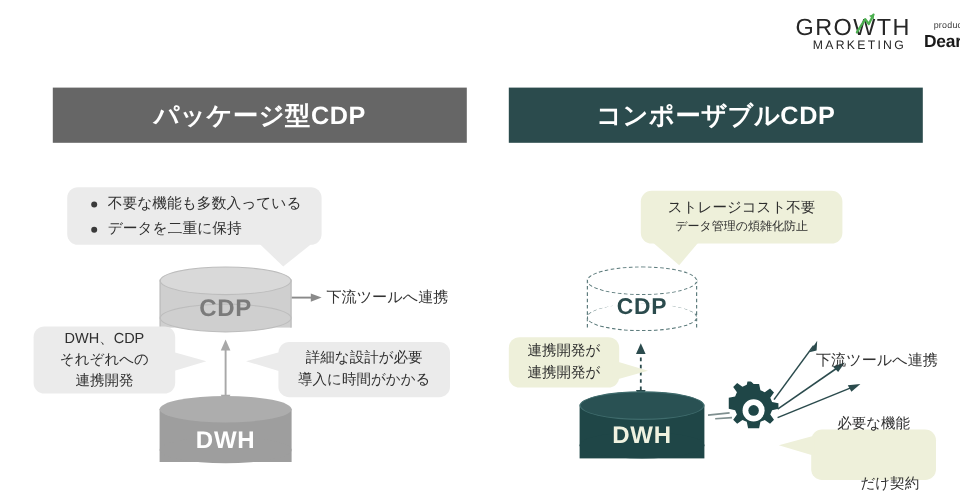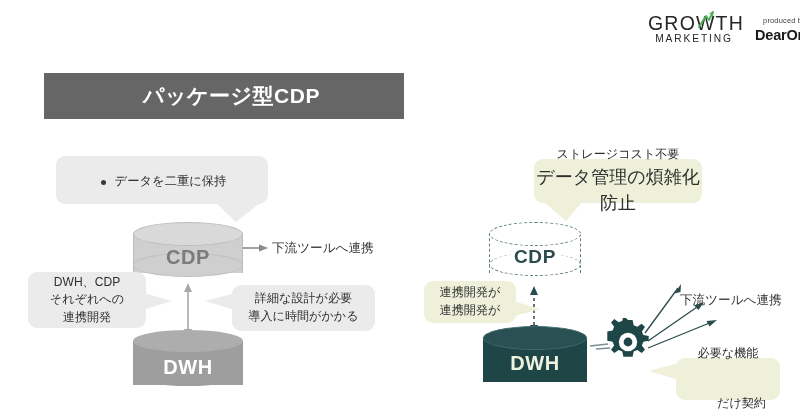--- a/index.html
+++ b/index.html
@@ -8,36 +8,36 @@
     background:#ffffff;
     font-family:"Liberation Sans","DejaVu Sans",sans-serif;
     overflow:hidden;
     position:relative;
   }
   .stage{position:absolute;left:0;top:0;width:800px;height:420px;}
   .abs{position:absolute;}
 
   
   #brand-logo{left:648px;top:6px;width:148px;height:46px;display:flex;align-items:center;}
-  .gm-left{width:92px;text-align:center;color:#262626;line-height:1.02;position:relative;}
+  .gm-left{width:92px;text-align:right;color:#262626;line-height:1.02;position:relative;margin-left:15px;}
   .gm-l1{font-size:19.5px;letter-spacing:1.2px;font-weight:400;}
   .gm-l2{font-size:10.2px;letter-spacing:1.9px;font-weight:400;}
   .gm-l3{font-size:19.5px;letter-spacing:2.2px;font-weight:400;}
   .gm-arrow{position:absolute;left:50px;top:-3px;width:16px;height:18px;}
   .gm-div{width:1px;height:34px;background:#c9c9c9;margin:0 9px 0 6px;}
   .gm-right{text-align:center;color:#1a1a1a;}
   .gm-pb{font-size:7.4px;letter-spacing:.2px;color:#3a3a3a;margin-bottom:2px;}
   .gm-do{font-size:14.5px;font-weight:bold;letter-spacing:-0.2px;}
 
   
   .col-header{
     height:46px;display:flex;align-items:center;justify-content:center;
     color:#ffffff;font-size:21px;font-weight:bold;letter-spacing:.5px;
   }
-  #header-left{left:44px;top:73px;width:345px;background:#666666;padding-left:15px;}
+  #header-left{left:44px;top:73px;width:345px;background:#666666;}
   #header-right{left:424px;top:73px;width:345px;background:#2b4b4d;}
 
   
   .bubble{
     position:absolute;border-radius:9px;
     display:flex;flex-direction:column;align-items:center;justify-content:center;
     text-align:center;line-height:1.45;
   }
   .bubble.gray{background:#ebebeb;color:#303030;}
   .bubble.cream{background:#eef0da;color:#2e2e2e;}
@@ -76,33 +76,35 @@
       </svg>
     </div>
     <div class="gm-div"></div>
     <div class="gm-right">
       <div class="gm-pb">produced by</div>
       <div class="gm-do">DearOne</div>
     </div>
   </div>
 
   <div class="abs col-header" id="header-left">パッケージ型CDP</div>
+  <div class="abs col-header" id="header-right">コンポーザブルCDP</div>
 
   <svg class="abs" style="left:0;top:0;width:800px;height:420px;pointer-events:none;">
 
     <line x1="238" y1="248" x2="262" y2="248" stroke="#8a8a8a" stroke-width="1.6"></line>
     <path d="M268 248 L259 244.5 L259 251.5 Z" fill="#8a8a8a"></path>
 
     <line x1="188" y1="289" x2="188" y2="332" stroke="#a8a8a8" stroke-width="1.6"></line>
     <path d="M188 283 L184 292 L192 292 Z" fill="#a8a8a8"></path>
     <path d="M188 338 L184 329 L192 329 Z" fill="#a8a8a8"></path>
   </svg>
 
   <div class="bubble gray" style="left:56px;top:156px;width:212px;height:48px;">
     <div class="bullets">
+      <div style="font-size:12.3px;">不要な機能も多数入っている</div>
       <div style="font-size:12.3px;margin-top:3px;">データを二重に保持</div>
     </div>
     <svg class="tail" style="left:160px;top:46px;width:46px;height:22px;">
       <path d="M0 1 L44 1 L20 20 Z" fill="#ebebeb"></path>
     </svg>
   </div>
 
   <div class="cyl" style="left:133px;top:222px;width:110px;height:62px;">
     <div class="body" style="top:11px;height:40px;background:#cfcfcf;border-left:1px solid #bdbdbd;border-right:1px solid #bdbdbd;"></div>
     <div class="cap" style="top:31px;height:22px;background:#cfcfcf;border:1px solid #bdbdbd;"></div>
@@ -149,21 +151,21 @@
     <line x1="645" y1="333" x2="678" y2="288" stroke="#2b4b4d" stroke-width="1.3"></line>
     <path d="M681 284 L674.5 293.5 L680.5 292 Z" fill="#2b4b4d"></path>
     <line x1="648" y1="341" x2="700" y2="305" stroke="#2b4b4d" stroke-width="1.3"></line>
     <path d="M704 302 L694 305.5 L698.5 310 Z" fill="#2b4b4d"></path>
     <line x1="648" y1="348" x2="712" y2="322" stroke="#2b4b4d" stroke-width="1.3"></line>
     <path d="M717 320 L706.5 321 L709.5 326.5 Z" fill="#2b4b4d"></path>
   </svg>
 
   <div class="bubble cream" style="left:534px;top:159px;width:168px;height:44px;">
     <div style="font-size:12.1px;">ストレージコスト不要</div>
-    <div style="font-size:18px;">データ管理の煩雑化防止</div>
+    <div style="font-size:10px;">データ管理の煩雑化防止</div>
     <svg class="tail" style="left:8px;top:42px;width:42px;height:22px;">
       <path d="M40 1 L2 1 L24 20 Z" fill="#eef0da"></path>
     </svg>
   </div>
 
   <div class="cyl" style="left:489px;top:222px;width:92px;height:62px;">
     <div class="body" style="top:11px;height:40px;background:#ffffff;border-left:1.3px dashed #5f7d7e;border-right:1.3px dashed #5f7d7e;"></div>
     <div class="cap" style="top:31px;height:22px;background:#ffffff;border:1.3px dashed #5f7d7e;border-top:none;"></div>
     <div class="cap" style="top:0px;height:22px;background:#ffffff;border:1.3px dashed #5f7d7e;"></div>
     <div class="label" style="top:24px;font-size:19px;color:#2b4b4d;">CDP</div>

